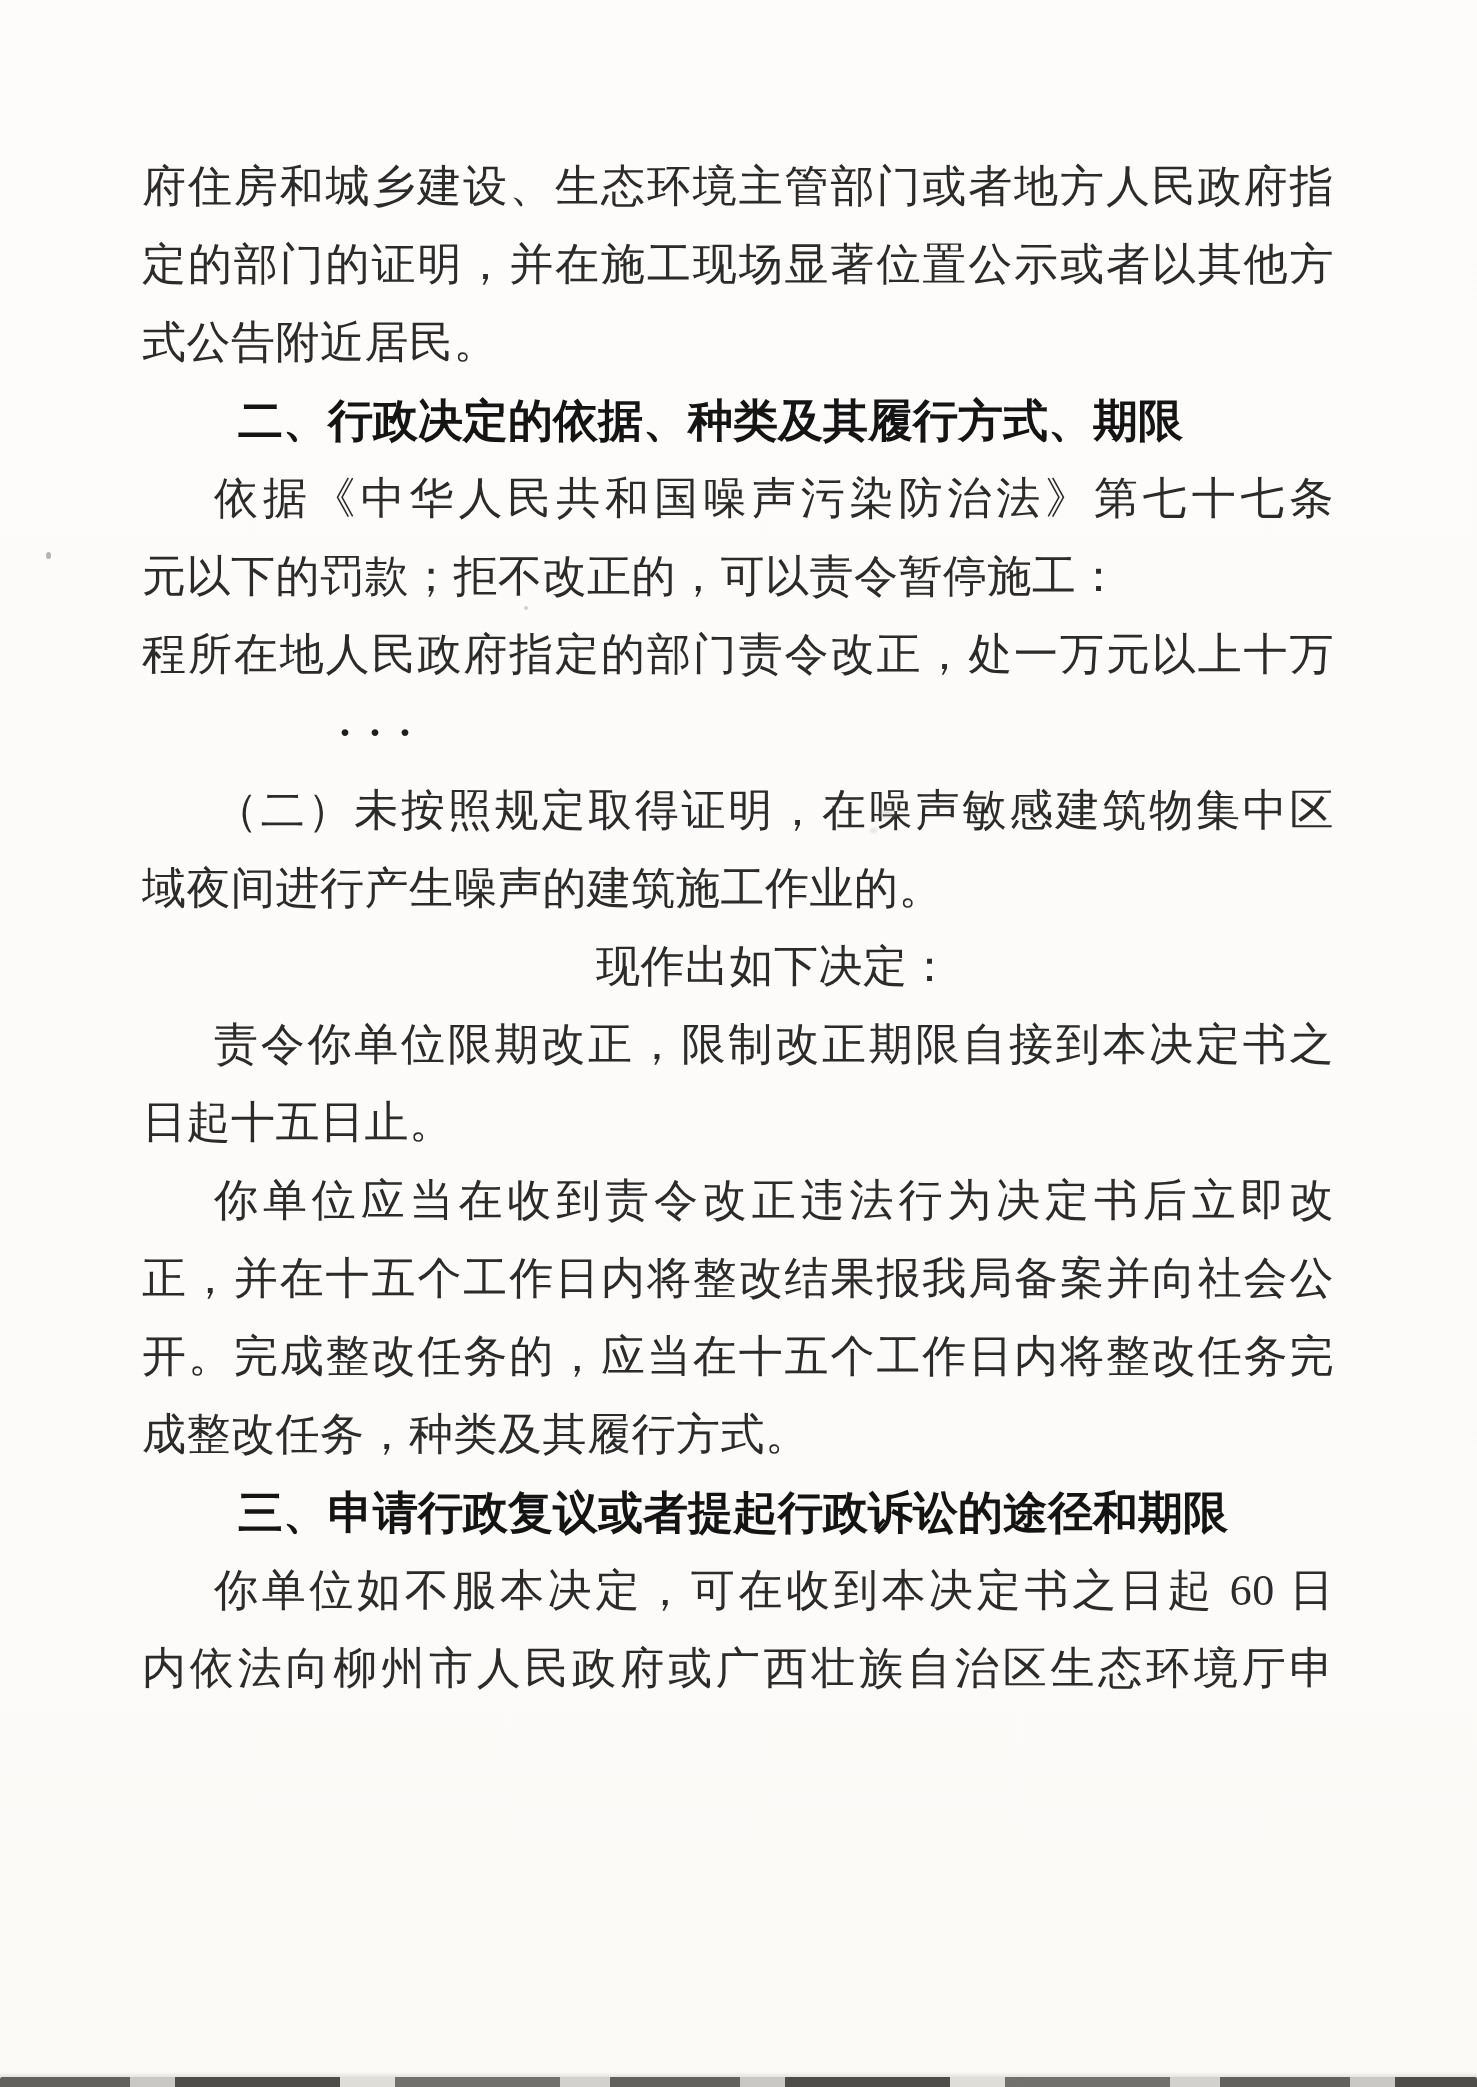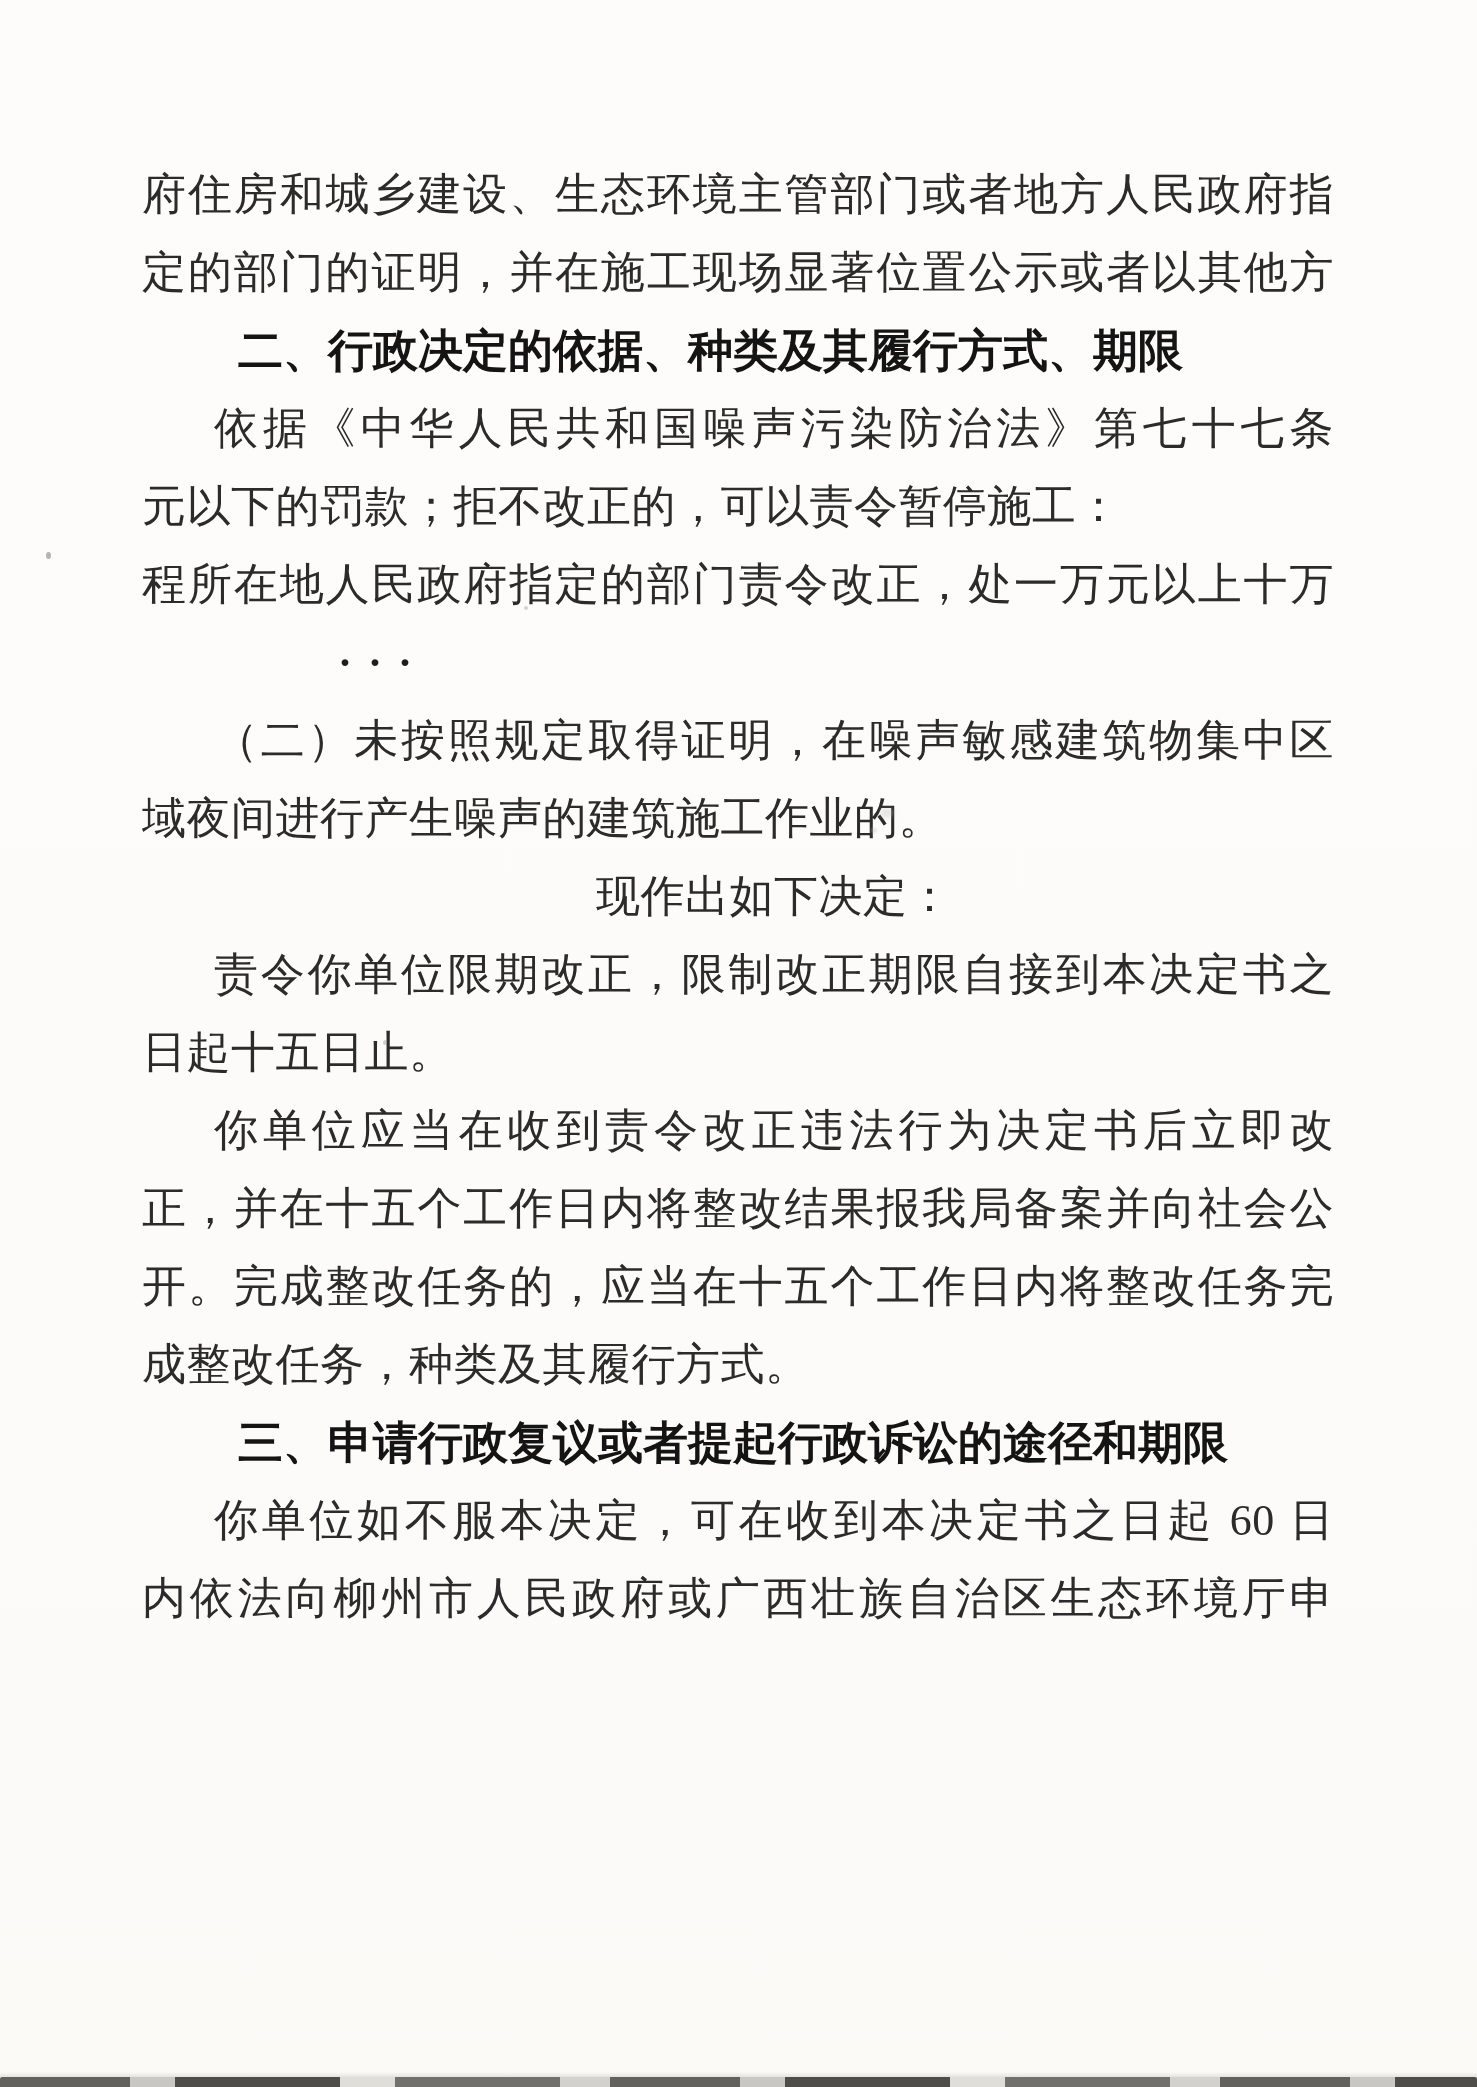--- a/index.html
+++ b/index.html
@@ -17,21 +17,21 @@
   
   .page {
     position: absolute;
     inset: 0;
     background:
       linear-gradient(180deg, #fdfcfa 0%, #fcfbf9 60%, #fbfaf7 100%);
   }
   .doc-body {
     position: absolute;
     left: 142px;
-    top: 156px;
+    top: 148px;
     width: 1192px;
     color: #2b2b2b;
   }
   .line {
     height: 78px;
     line-height: 78px;
     font-size: 44px;
     letter-spacing: 0.5px;
   }
   .body {
@@ -102,20 +102,21 @@
     background: linear-gradient(180deg, rgba(200,198,192,0) 0%, rgba(160,158,152,0.25) 100%);
   }
 </style>
 </head>
 <body>
 
 <div class="page">
   <div class="doc-body">
       <div class="line body">府住房和城乡建设、生态环境主管部门或者地方人民政府指</div>
       <div class="line body">定的部门的证明，并在施工现场显著位置公示或者以其他方</div>
+      <div class="line body-end">式公告附近居民。</div>
       <div class="line heading">二、行政决定的依据、种类及其履行方式、期限</div>
       <div class="line body-indent">依据《中华人民共和国噪声污染防治法》第七十七条</div>
       <div class="line body-end">元以下的罚款；拒不改正的，可以责令暂停施工：</div>
       <div class="line body">程所在地人民政府指定的部门责令改正，处一万元以上十万</div>
       <div class="line ellipsis">···</div>
       <div class="line body-indent">（二）未按照规定取得证明，在噪声敏感建筑物集中区</div>
       <div class="line body-end">域夜间进行产生噪声的建筑施工作业的。</div>
       <div class="line body-indent-end">现作出如下决定：</div>
       <div class="line body-indent">责令你单位限期改正，限制改正期限自接到本决定书之</div>
       <div class="line body-end">日起十五日止。</div>

